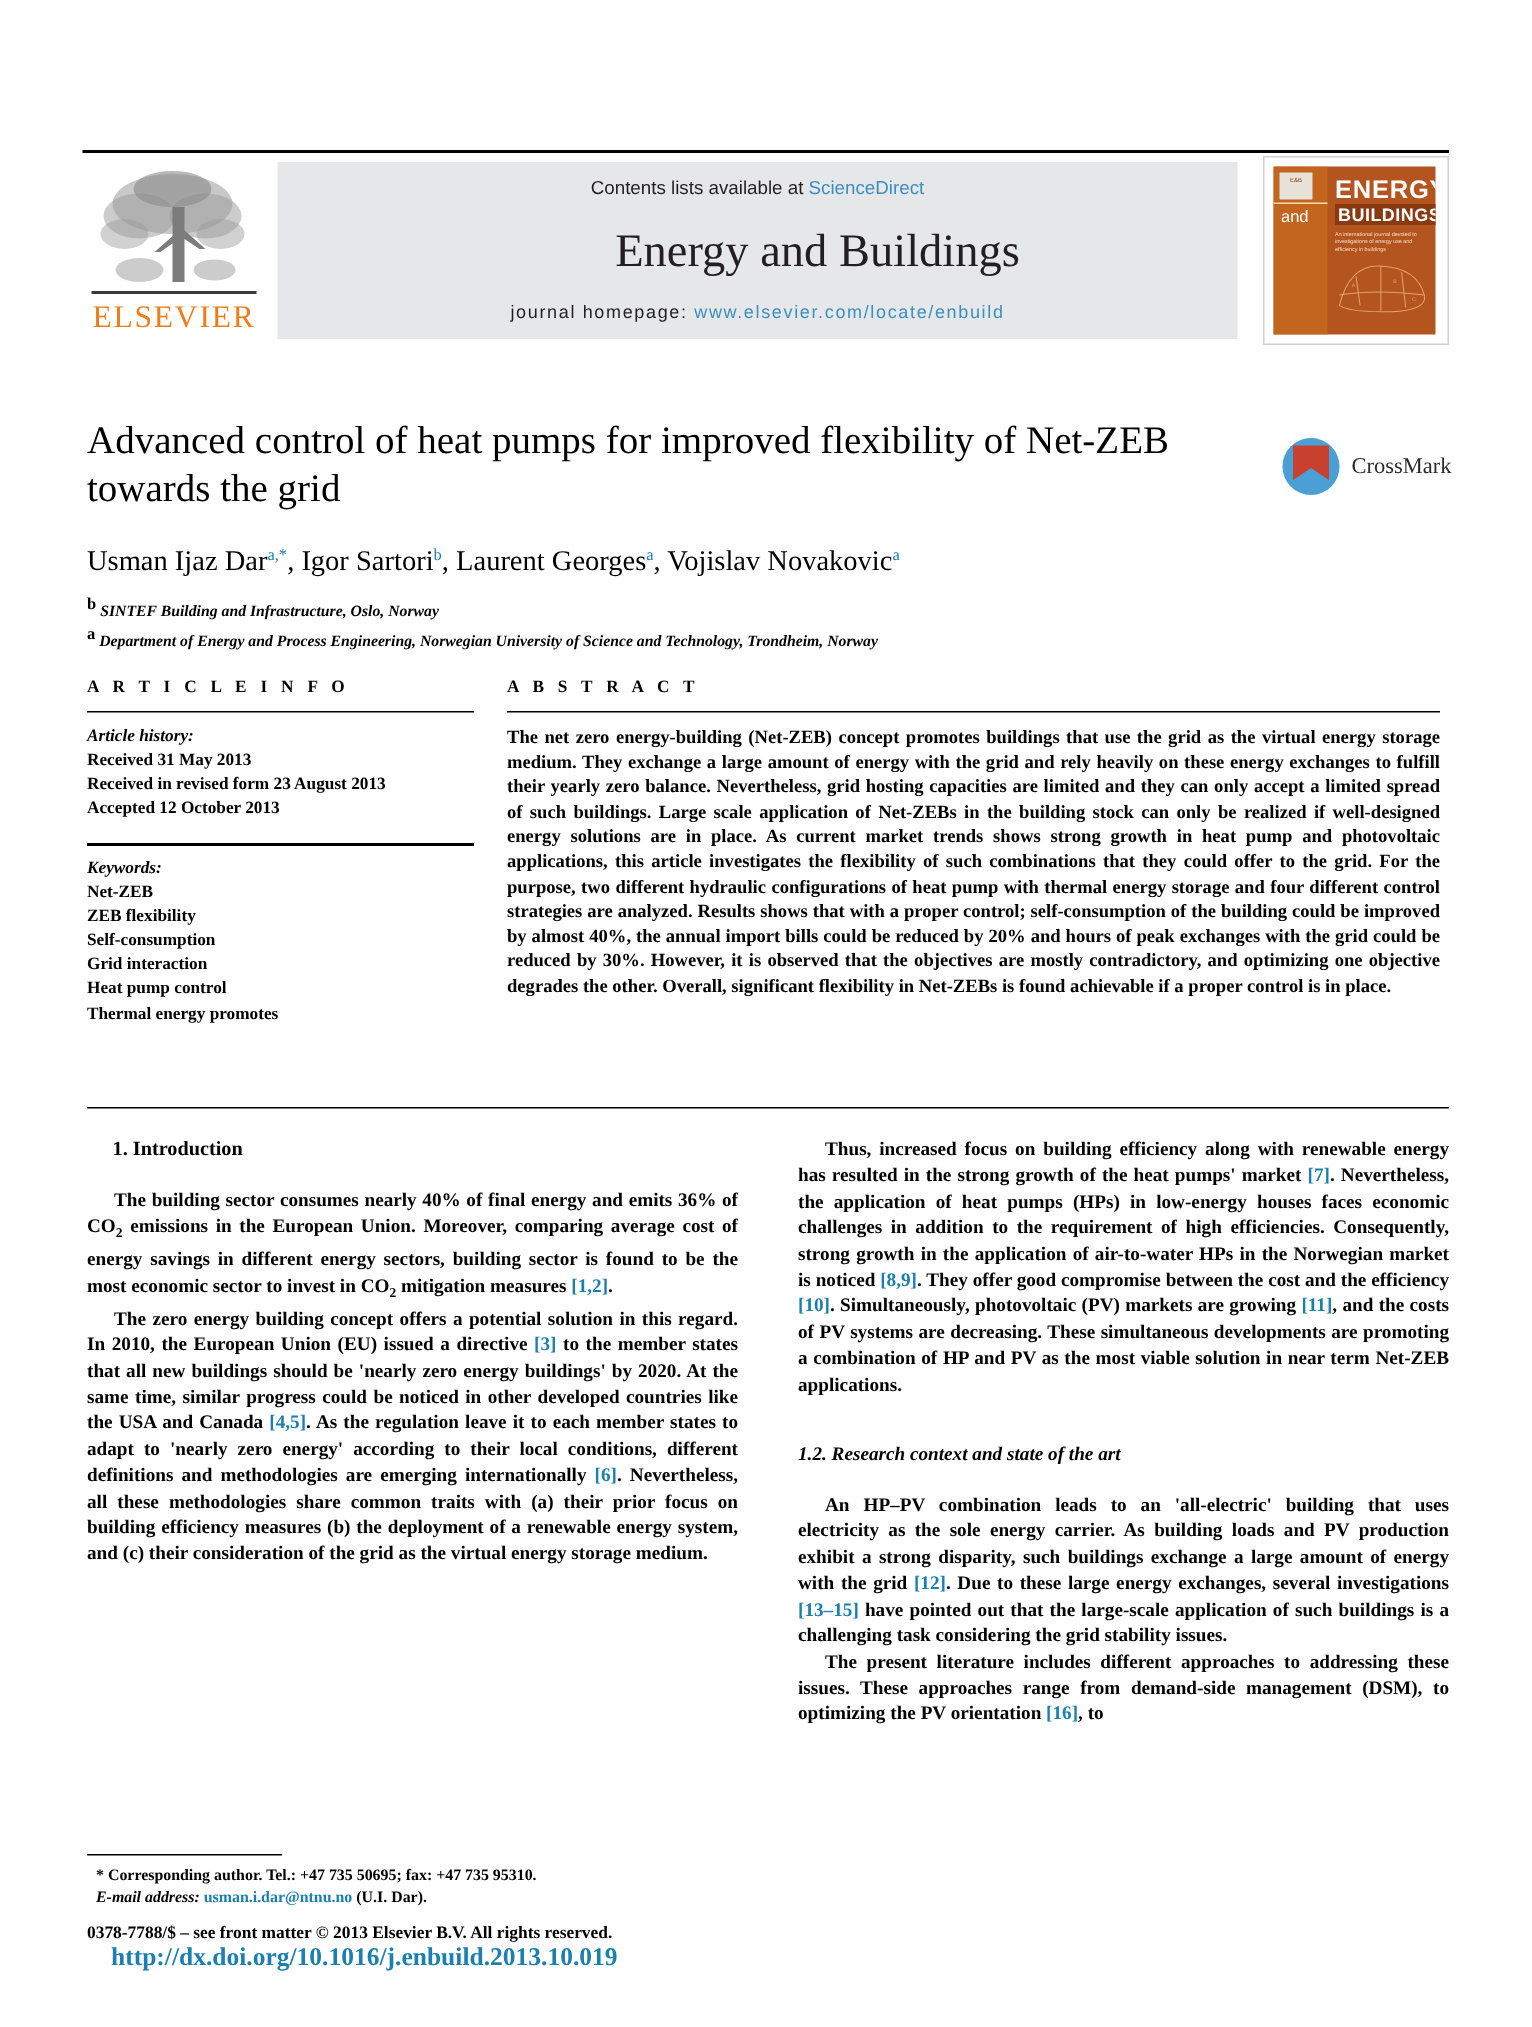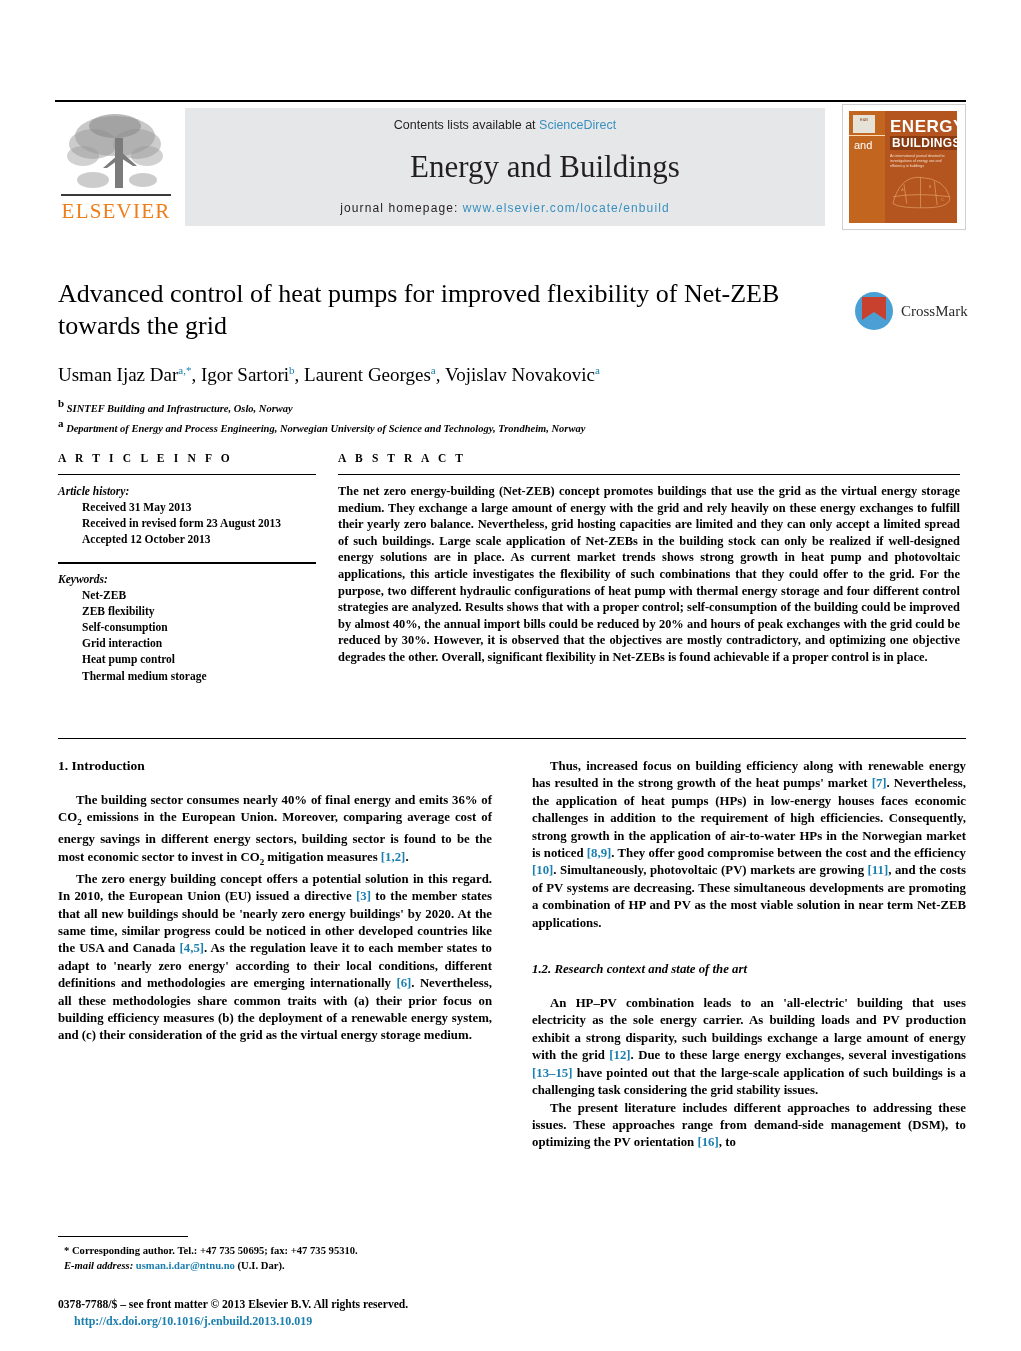--- a/index.html
+++ b/index.html
@@ -320,21 +320,20 @@
     font-weight: bold;
     font-size: 11.5px;
     line-height: 16px;
   }
   .hist-line, .kw-line {
     font-family: "Liberation Serif", serif;
     font-weight: bold;
     font-size: 11.5px;
     line-height: 16.2px;
     color: #000;
-    margin-left: 24px;
   }
   .abstract-text {
     font-family: "Liberation Serif", serif;
     font-weight: bold;
     font-size: 12.4px;
     line-height: 16.6px;
     text-align: justify;
     color: #000;
     margin: 0;
   }
@@ -369,21 +368,21 @@
     top: 0;
     width: 434px;
   }
   .bcol.left { left: 0; }
   .bcol.right { left: 474px; }
 
   h2.num-head {
     font-family: "Liberation Serif", serif;
     font-weight: bold;
     font-size: 13.5px;
-    margin: 0 0 18px 0;
+    margin: 0 0 18px 17px;
   }
   h3.sub-head {
     font-family: "Liberation Serif", serif;
     font-weight: bold;
     font-style: italic;
     font-size: 12.8px;
     margin: 0 0 18px 0;
   }
   h3.sub-head.spaced { margin-top: 30px; }
   p.body-p {
@@ -419,34 +418,34 @@
     font-size: 10.6px;
     line-height: 14.5px;
     padding-left: 16px;
     text-indent: -10px;
   }
   .fn-line .it { font-style: italic; }
   .fn-line a.email { color: #1b7fb0; text-decoration: none; }
 
   .footer-block {
     position: absolute;
-    bottom: 22px;
+    bottom: 38px;
     left: 58px;
     width: 500px;
   }
   .issn-line {
     font-family: "Liberation Serif", serif;
     font-weight: bold;
     font-size: 11.6px;
     line-height: 16px;
   }
   .doi-line {
     font-family: "Liberation Serif", serif;
     font-weight: bold;
-    font-size: 12px;
+    font-size: 17px;
     line-height: 16px;
     color: #1b7fb0;
     padding-left: 16px;
   }
 </style>
 </head>
 <body>
 
 <div class="page">
 
@@ -546,21 +545,21 @@
       <div class="hist-line">Received 31 May 2013</div>
       <div class="hist-line">Received in revised form 23 August 2013</div>
       <div class="hist-line">Accepted 12 October 2013</div>
       <hr class="hr-thick">
       <div class="kw-label">Keywords:</div>
       <div class="kw-line">Net-ZEB</div>
       <div class="kw-line">ZEB flexibility</div>
       <div class="kw-line">Self-consumption</div>
       <div class="kw-line">Grid interaction</div>
       <div class="kw-line">Heat pump control</div>
-      <div class="kw-line">Thermal medium storage</div>
+      <div class="kw-line">Thermal energy promotes</div>
     </div>
 
     <div class="col-abs">
       <div class="sec-head">A B S T R A C T</div>
       <hr class="hr-thin">
       <p class="abstract-text">The net zero energy-building (Net-ZEB) concept promotes buildings that use the grid as the virtual energy storage medium. They exchange a large amount of energy with the grid and rely heavily on these energy exchanges to fulfill their yearly zero balance. Nevertheless, grid hosting capacities are limited and they can only accept a limited spread of such buildings. Large scale application of Net-ZEBs in the building stock can only be realized if well-designed energy solutions are in place. As current market trends shows strong growth in heat pump and photovoltaic applications, this article investigates the flexibility of such combinations that they could offer to the grid. For the purpose, two different hydraulic configurations of heat pump with thermal energy storage and four different control strategies are analyzed. Results shows that with a proper control; self-consumption of the building could be improved by almost 40%, the annual import bills could be reduced by 20% and hours of peak exchanges with the grid could be reduced by 30%. However, it is observed that the objectives are mostly contradictory, and optimizing one objective degrades the other. Overall, significant flexibility in Net-ZEBs is found achievable if a proper control is in place.</p>
     </div>
   </div>
 
   <div class="rule-wide"></div>

